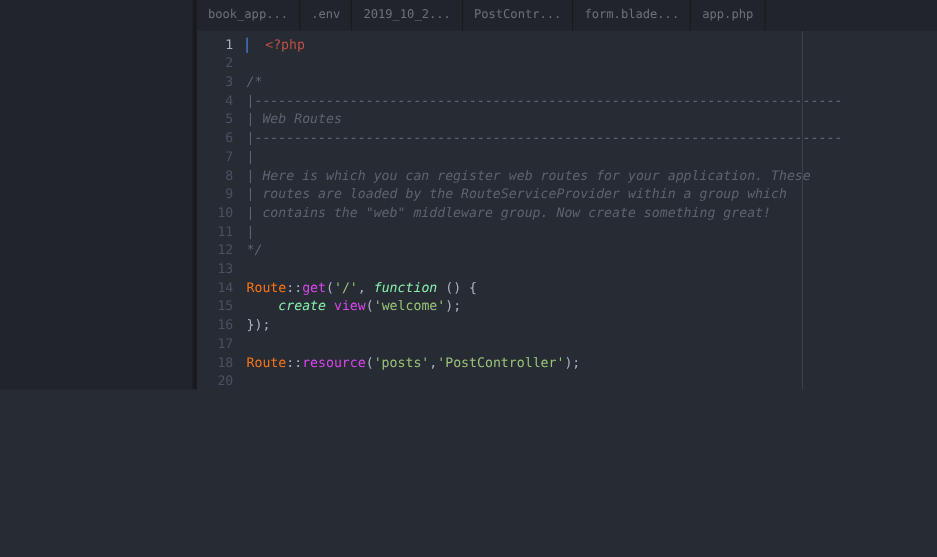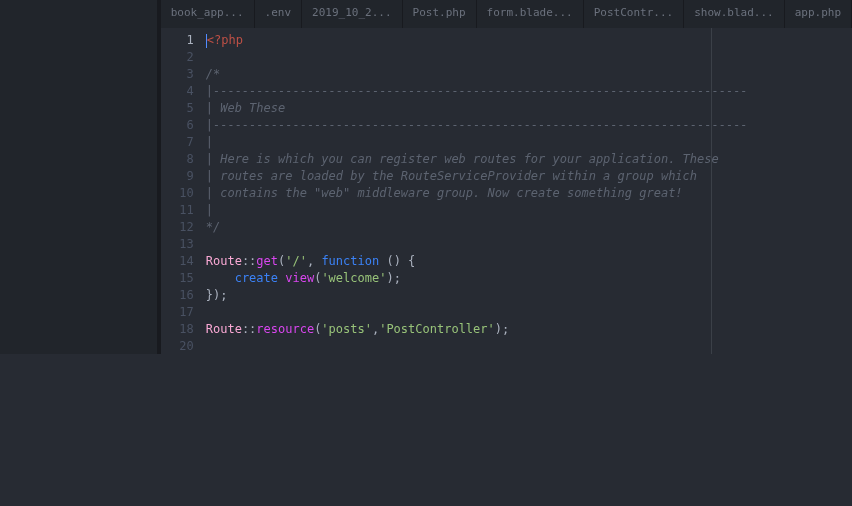--- a/index.html
+++ b/index.html
@@ -8,50 +8,48 @@
 .sidebar { width: 175px; background: #21252b; display: flex; flex-direction: column; overflow-y: auto; }
 .tree { flex: 1; overflow-y: auto; font-size: 12px; }
 .main { flex: 1; display: flex; flex-direction: column; background: #272b33; }
 .tabs { display: flex; background: #21252b; height: 28px; overflow: hidden; }
 .tab { padding: 6px 10px; font-size: 11px; color: #6b717d; cursor: pointer; white-space: nowrap; border-right: 1px solid #181a1f; }
 .editor { flex: 1; display: flex; position: relative; overflow: auto; }
 .gutter { width: 45px; background: #272b33; text-align: right; padding-right: 12px; color: #495162; font-size: 12px; line-height: 17px; padding-top: 4px; user-select: none; }
 .code { flex: 1; padding-top: 4px; font-size: 12px; line-height: 17px; position: relative; }
 .code-line { white-space: pre; }
 .margin-line { position: absolute; top: 0; bottom: 0; left: 505px; width: 1px; background: #3b4048; }
-.c-keyword { color: #3b82f6; }
-.c-class { color: #f9a8d4; }
+.c-keyword { color: #86efac; font-style: italic; }
+.c-class { color: #f97316; }
 .c-op { color: #abb2bf; }
 .c-func { color: #d946ef; }
 .c-string { color: #98c379; }
 .c-comment { color: #5c6370; font-style: italic; }
-.c-php { color: #be5046; }
+.c-php { color: #be5046; margin-left: 16px; }
 .c-punct { color: #abb2bf; }
 .gutter-line.active { color: #abb2bf; }
 .cursor { display: inline-block; width: 1px; height: 14px; background: #528bff; vertical-align: middle; }
 .resize-handle { width: 4px; background: #181a1f; cursor: col-resize; }
 </style>
 </head>
 <body>
 
 <div class="container">
   <div class="sidebar">
 
     <div class="tree" id="tree"></div>
   </div>
   <div class="resize-handle"></div>
   <div class="main">
     <div class="tabs" id="tabs">
         <div class="tab">book_app...</div>
         <div class="tab">.env</div>
         <div class="tab">2019_10_2...</div>
-        <div class="tab">Post.php</div>
+        <div class="tab">PostContr...</div>
         <div class="tab">form.blade...</div>
-        <div class="tab">PostContr...</div>
-        <div class="tab">show.blad...</div>
         <div class="tab">app.php</div>
       </div>
     <div class="editor">
       <div class="gutter" id="gutter">
           <div class="gutter-line active">1</div>
           <div class="gutter-line">2</div>
           <div class="gutter-line">3</div>
           <div class="gutter-line">4</div>
           <div class="gutter-line">5</div>
           <div class="gutter-line">6</div>
@@ -68,21 +66,21 @@
           <div class="gutter-line">17</div>
           <div class="gutter-line">18</div>
           <div class="gutter-line">20</div>
         </div>
       <div class="code">
         <div class="margin-line"></div>
         <div class="code-line"><span class="cursor"></span><span class="c-php">&lt;?php</span></div>
         <div class="code-line"> </div>
         <div class="code-line"><span class="c-comment">/*</span></div>
         <div class="code-line"><span class="c-comment">|--------------------------------------------------------------------------</span></div>
-        <div class="code-line"><span class="c-comment">| Web These</span></div>
+        <div class="code-line"><span class="c-comment">| Web Routes</span></div>
         <div class="code-line"><span class="c-comment">|--------------------------------------------------------------------------</span></div>
         <div class="code-line"><span class="c-comment">|</span></div>
         <div class="code-line"><span class="c-comment">| Here is which you can register web routes for your application. These</span></div>
         <div class="code-line"><span class="c-comment">| routes are loaded by the RouteServiceProvider within a group which</span></div>
         <div class="code-line"><span class="c-comment">| contains the "web" middleware group. Now create something great!</span></div>
         <div class="code-line"><span class="c-comment">|</span></div>
         <div class="code-line"><span class="c-comment">*/</span></div>
         <div class="code-line"> </div>
         <div class="code-line"><span class="c-class">Route</span><span class="c-op">::</span><span class="c-func">get</span><span class="c-punct">(</span><span class="c-string">'/'</span><span class="c-punct">, </span><span class="c-keyword">function</span><span> </span><span class="c-punct">()</span><span class="c-punct"> {</span></div>
         <div class="code-line">    <span class="c-keyword">create</span><span> </span><span class="c-func">view</span><span class="c-punct">(</span><span class="c-string">'welcome'</span><span class="c-punct">)</span><span class="c-punct">;</span></div>

